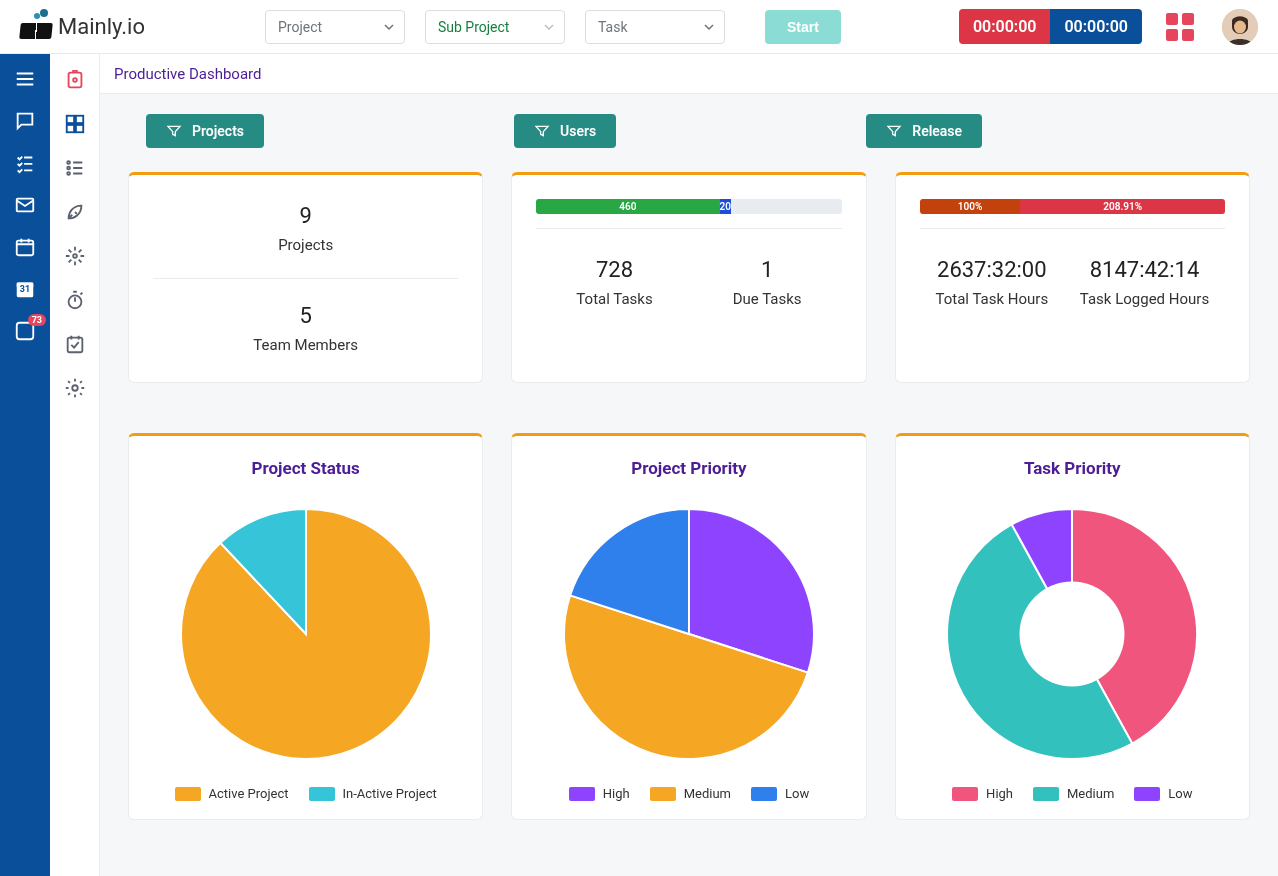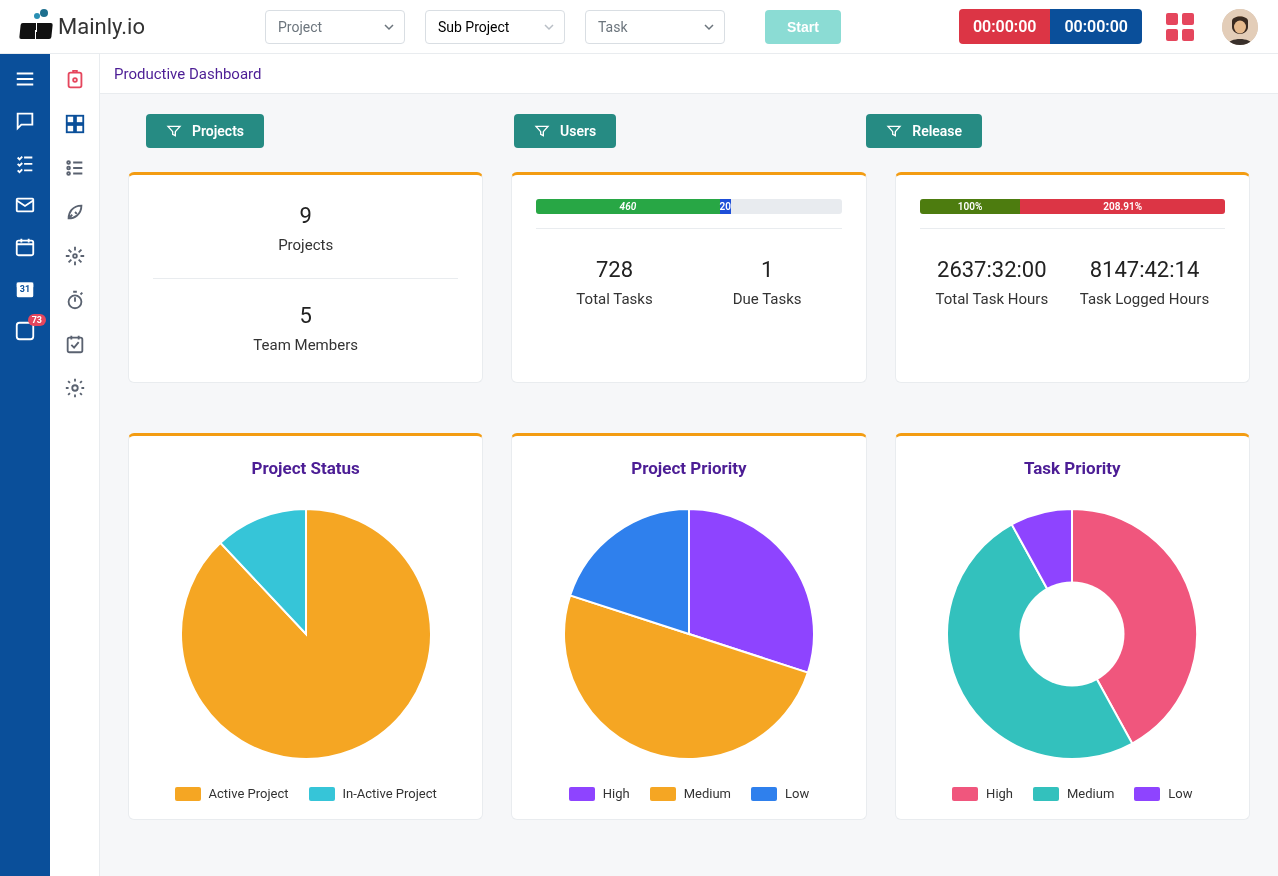--- a/index.html
+++ b/index.html
@@ -7,21 +7,21 @@
 
   
   .top-header { height: 54px; display: flex; align-items: center; padding: 0 20px; border-bottom: 1px solid #e9ecef; }
   .logo { display: flex; align-items: center; gap: 6px; font-size: 22px; color: #333; }
   .logo .mark { position: relative; width: 32px; height: 24px; }
   .logo .books { position:absolute; bottom:0; left:0; width:32px; height:16px; background: linear-gradient(to right,#111 0 48%, #fff 48% 52%, #111 52% 100%); transform: skewX(-6deg); border-radius:2px; }
   .logo .dot1 { position:absolute; top:-2px; left:14px; width:6px; height:6px; border-radius:50%; background:#298fb3; }
   .logo .dot2 { position:absolute; top:-6px; left:20px; width:8px; height:8px; border-radius:50%; background:#1d6f8e; }
   .selectgroup { display:flex; gap:20px; margin-left:120px; }
   .select { position:relative; border:1px solid #d9dee3; border-radius:4px; background:#fff; height:34px; width:140px; display:flex; align-items:center; padding:0 12px; color:#6c757d; font-size:14px; }
-  .select.disabled { color:#000000; }
+  .select.disabled { color:#15803d; }
   .select .caret { position:absolute; right:10px; top:50%; transform:translateY(-50%); }
   .start-btn { margin-left:40px; background:#8bdcd4; color:#fff; border:none; border-radius:4px; height:34px; padding:0 22px; font-size:14px; font-weight:600; }
   .spacer { flex:1; }
   .timers { display:flex; margin-right:24px; }
   .timer { color:#fff; font-weight:600; font-size:16px; padding:8px 14px; }
   .timer.red { background:#dc3545; border-top-left-radius:4px; border-bottom-left-radius:4px; }
   .timer.blue{ background:#0a4f9a; border-top-right-radius:4px; border-bottom-right-radius:4px; }
   .waffle { width:28px; height:28px; display:grid; grid-template-columns:1fr 1fr; grid-gap:4px; margin-right:28px; cursor:pointer; }
   .waffle div{ background:#e5465d; border-radius:2px; }
   .avatar { width:36px; height:36px; border-radius:50%; overflow:hidden; background:#d9c6b5; display:flex; align-items:center; justify-content:center; cursor:pointer; }
@@ -270,39 +270,39 @@
           </div>
           <div class="divider"></div>
           <div class="kpi-col">
             <span class="kpi-num">5</span>
             <span class="kpi-label">Team Members</span>
           </div>
         </div>
 
         <div class="card">
           <div class="progress" id="tasks-progress">
-              <div class="seg" style="left: 0%; width: 60%; background: rgb(40, 167, 69); font-style: italic;">460</div>
+              <div class="seg" style="left: 0%; width: 60%; background: rgb(40, 167, 69);">460</div>
               <div class="seg" style="left: 60%; width: 3.8%; background: #1d4ed8;">20</div>
             </div>
           <div class="divider"></div>
           <div class="kpi-row2">
             <div class="kpi-col">
               <span class="kpi-num">728</span>
               <span class="kpi-label">Total Tasks</span>
             </div>
             <div class="kpi-col">
               <span class="kpi-num">1</span>
               <span class="kpi-label">Due Tasks</span>
             </div>
           </div>
         </div>
 
         <div class="card">
           <div class="progress" id="hours-progress">
-              <div class="seg" style="left: 0%; width: 33%; background: #4d7c0f;">100%</div>
+              <div class="seg" style="left: 0%; width: 33%; background: #c2410c;">100%</div>
               <div class="seg" style="left: 33%; width: 67%; background: rgb(220, 53, 69);">208.91%</div>
             </div>
           <div class="divider"></div>
           <div class="kpi-row2">
             <div class="kpi-col">
               <span class="kpi-num">2637:32:00</span>
               <span class="kpi-label">Total Task Hours</span>
             </div>
             <div class="kpi-col">
               <span class="kpi-num">8147:42:14</span>

